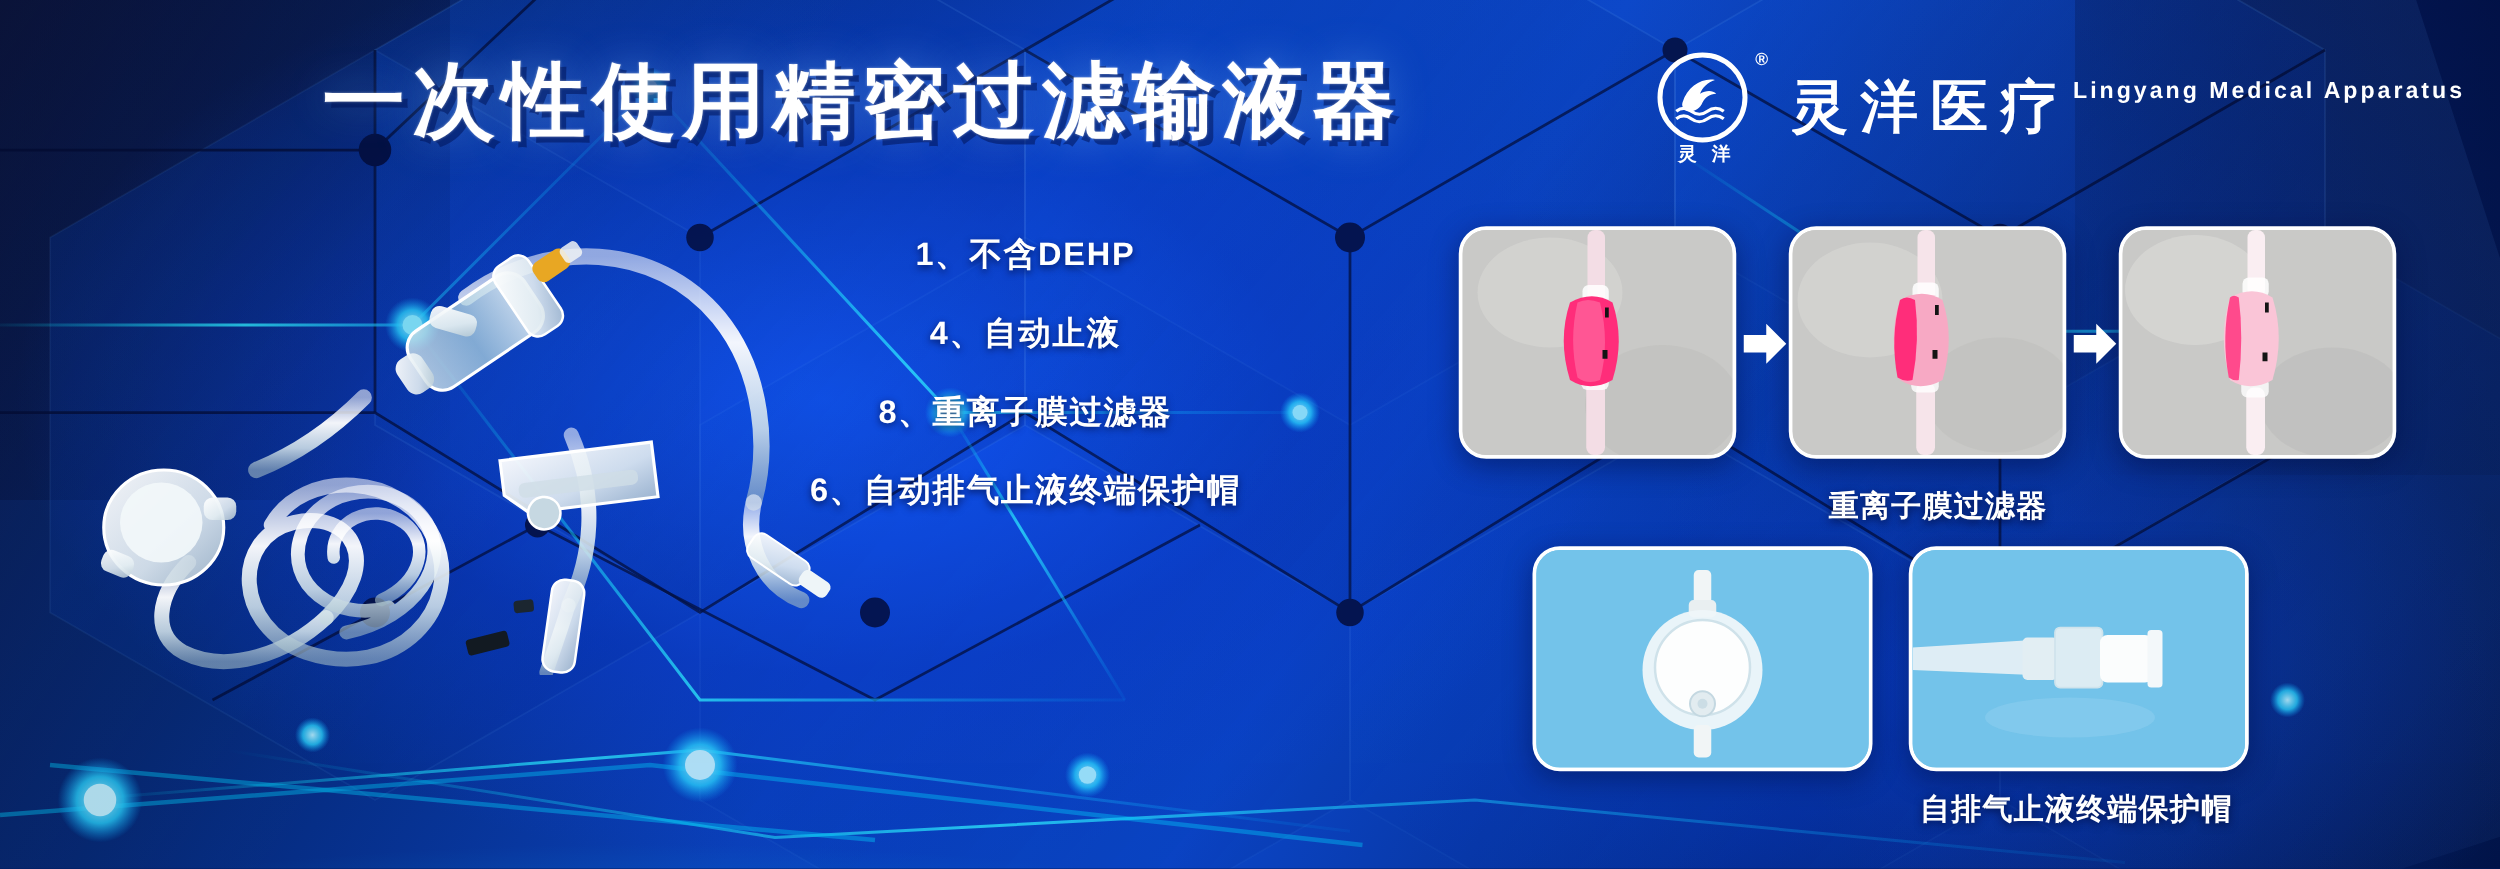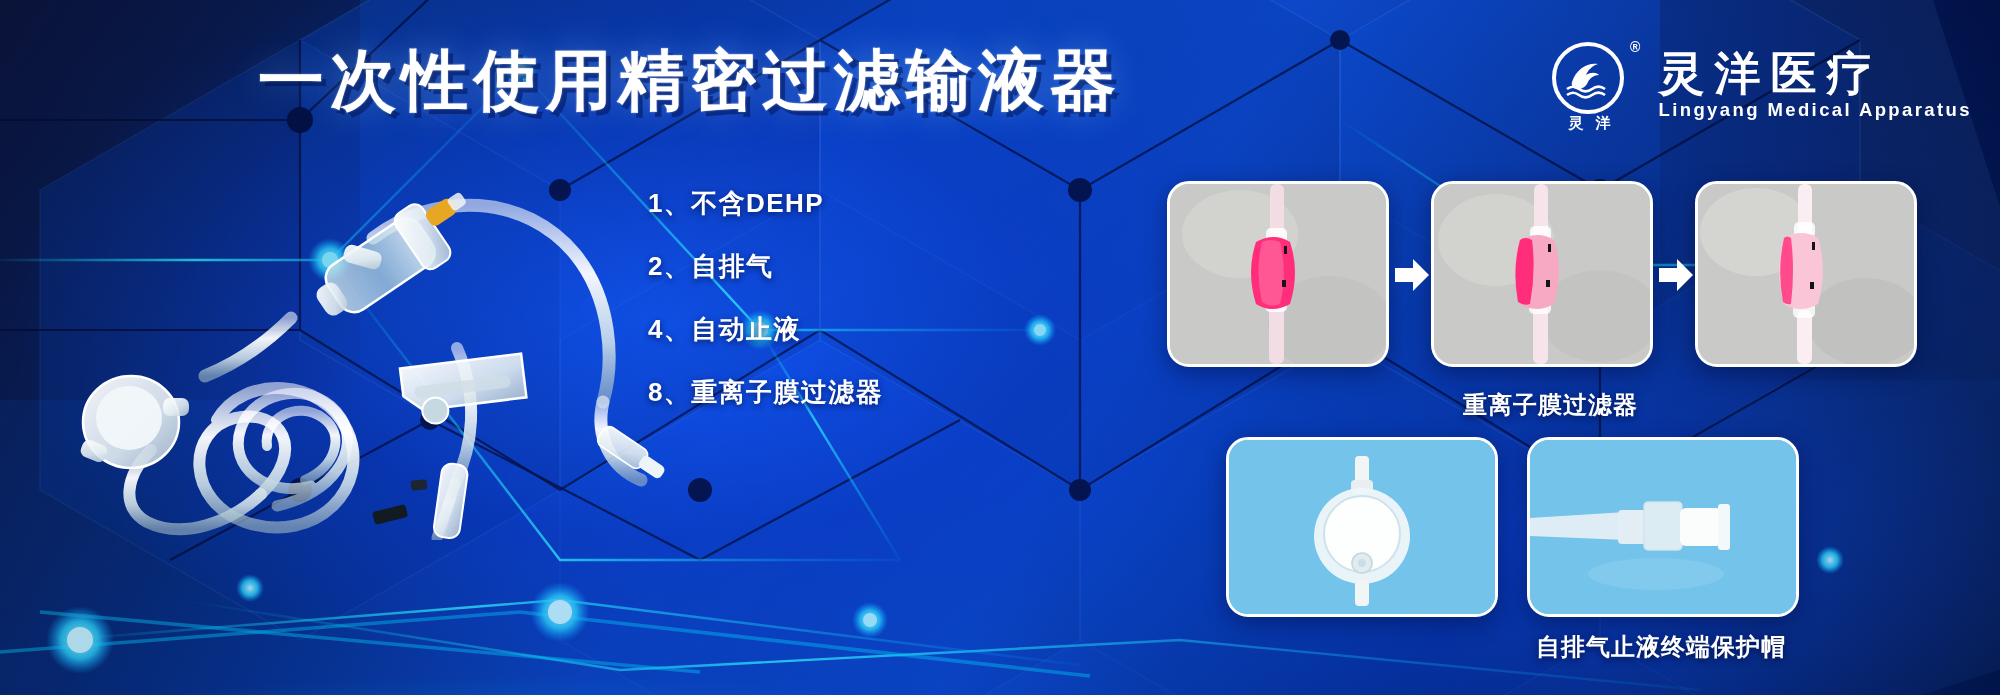--- a/index.html
+++ b/index.html
@@ -40,30 +40,30 @@
 
   
   #logo-block { position:absolute; right:28px; top:42px; z-index:9;
                 display:flex; align-items:center; gap:20px; }
   .logo-mark { position:relative; width:86px; height:86px; }
   .logo-badge { position:relative; width:72px; height:72px; border-radius:50%;
                 border:4px solid #fff; display:flex; align-items:center; justify-content:center; }
   .logo-reg { position:absolute; right:-2px; top:-2px; color:#fff; font-size:14px; font-weight:bold; line-height:1; }
   .logo-cn-sub { position:absolute; left:0; bottom:-5px; width:86px; text-align:center;
                  color:#fff; font-size:15px; font-weight:bold; letter-spacing:12px; }
-  .logo-text { display:flex; flex-direction:column; gap:2px; }
+  .logo-text { display:flex; flex-direction:row; gap:2px; }
   .logo-cn { color:#fff; font-size:46px; font-weight:bold; letter-spacing:10px; line-height:1.05; }
   .logo-en { color:#fff; font-size:18.5px; font-weight:bold; letter-spacing:2.4px; }
 
   
   #features { position:absolute; left:648px; top:172px; z-index:8;
               display:flex; flex-direction:column; }
   .feature-item { color:#ffffff; font-size:26px; font-weight:bold; letter-spacing:1.4px;
                   height:63px; line-height:63px; white-space:nowrap;
-                  text-shadow:0 2px 6px rgba(0,15,70,.75); }
+                  text-shadow:0 2px 6px rgba(0,15,70,.75);text-align:center; }
 
   
   #product-photo { position:absolute; left:55px; top:150px; width:620px; height:390px; z-index:6; }
 
   
   .panel { position:absolute; border:3px solid #ffffff; border-radius:22px; overflow:hidden; z-index:7;
            box-shadow:0 6px 22px rgba(0,10,60,.45); }
   .panel.gray { background:#c9c9c7; }
   .panel.lblue { background:#73c3ea; }
 
@@ -281,23 +281,23 @@
       <rect x="356" y="330" width="16" height="10" rx="3" fill="#1b2630" transform="rotate(-6 364 335)"></rect>
 
       <g transform="rotate(16 300 108)">
         <rect x="288" y="96" width="38" height="18" rx="7" fill="url(#bodyG)"></rect>
       </g>
     </svg>
   </div>
 
   <div id="features">
     <div class="feature-item">1、不含DEHP</div>
-    <div class="feature-item">2、自排气</div>
     <div class="feature-item">4、自动止液</div>
     <div class="feature-item">8、重离子膜过滤器</div>
+    <div class="feature-item">6、自动排气止液终端保护帽</div>
   </div>
 
   <div class="panel gray" id="panel-auto-1">
     <svg width="100%" height="100%" viewBox="0 0 216 180" preserveAspectRatio="none">
       <rect width="216" height="180" fill="#c9c9c7"></rect>
       <ellipse cx="70" cy="50" rx="58" ry="44" fill="#d6d6d3" opacity=".7"></ellipse>
       <ellipse cx="160" cy="140" rx="62" ry="48" fill="#bfbfbd" opacity=".6"></ellipse>
       <rect x="100" y="0" width="14" height="60" rx="6" fill="#f3dde5"></rect>
       <rect x="99" y="120" width="15" height="60" rx="6" fill="#f3dde5"></rect>
       <rect x="96" y="44" width="21" height="16" rx="5" fill="#ffffff" opacity=".85"></rect>

